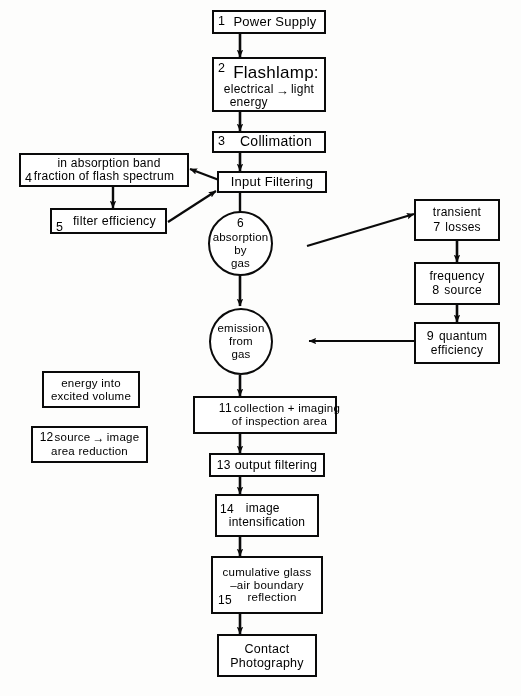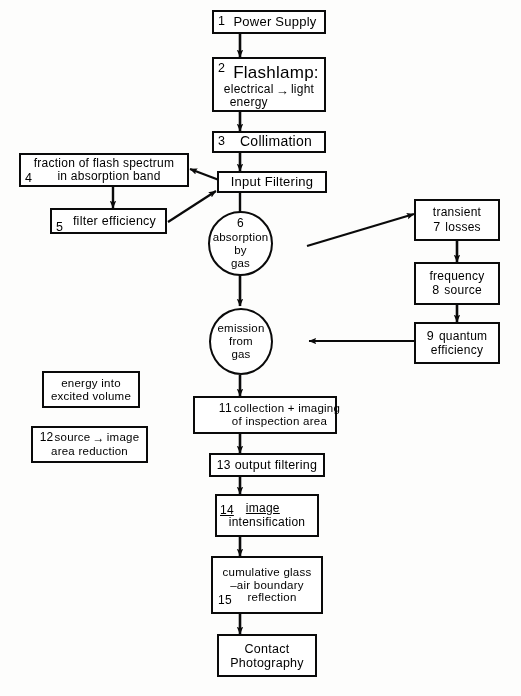--- a/index.html
+++ b/index.html
@@ -162,22 +162,22 @@
     </div>
   </div>
 
   <div class="node" style="left:212px; top:131px; width:114px; height:22px;">
     <span class="idx" style="left:4px; top:2px;">3</span>
     <span class="lbl" style="padding-left:14px; font-size:14px;">Collimation</span>
   </div>
 
   <div class="node" style="left:19px; top:153px; width:170px; height:34px; justify-content:flex-start; padding-top:2px;">
     <span class="idx" style="left:4px; top:17px;">4</span>
+    <span class="lbl" style="font-size:12px; padding-left:10px;">in absorption band</span>
     <span class="lbl" style="font-size:12px;">fraction of flash spectrum</span>
-    <span class="lbl" style="font-size:12px; padding-left:10px;">in absorption band</span>
   </div>
 
   <div class="node" style="left:50px; top:208px; width:117px; height:26px;">
     <span class="idx" style="left:4px; top:11px;">5</span>
     <span class="lbl" style="padding-left:12px; font-size:12.5px;">filter efficiency</span>
   </div>
 
   <div class="node" style="left:217px; top:171px; width:110px; height:22px;">
     <span class="lbl" style="font-size:13px;">Input Filtering</span>
   </div>
@@ -243,21 +243,21 @@
   </div>
 
   <div class="node" style="left:209px; top:453px; width:116px; height:24px;">
     <div style="display:flex; align-items:baseline; justify-content:center;">
       <span class="idx-in" style="position:static; margin-right:4px; font-size:12px;">13</span>
       <span class="lbl" style="font-size:12.5px;">output filtering</span>
     </div>
   </div>
 
   <div class="node" style="left:215px; top:494px; width:104px; height:43px;">
-    <div style="display:flex; align-items:flex-end; justify-content:flex-start; width:100%; padding-left:6px;text-decoration:underline;">
+    <div style="display:flex; align-items:center; justify-content:flex-start; width:100%; padding-left:6px;">
       <span class="idx-in" style="position:static; margin-right:12px; font-size:12px;">14</span>
       <span class="lbl" style="font-size:12px;">image</span>
     </div>
     <span class="lbl" style="font-size:12px;">intensification</span>
   </div>
 
   <div class="node" style="left:211px; top:556px; width:112px; height:58px;">
     <span class="lbl" style="font-size:11.5px;">cumulative glass</span>
     <span class="lbl" style="font-size:11.5px;">–air boundary</span>
     <div style="display:flex; align-items:baseline; justify-content:center; width:100%;">

